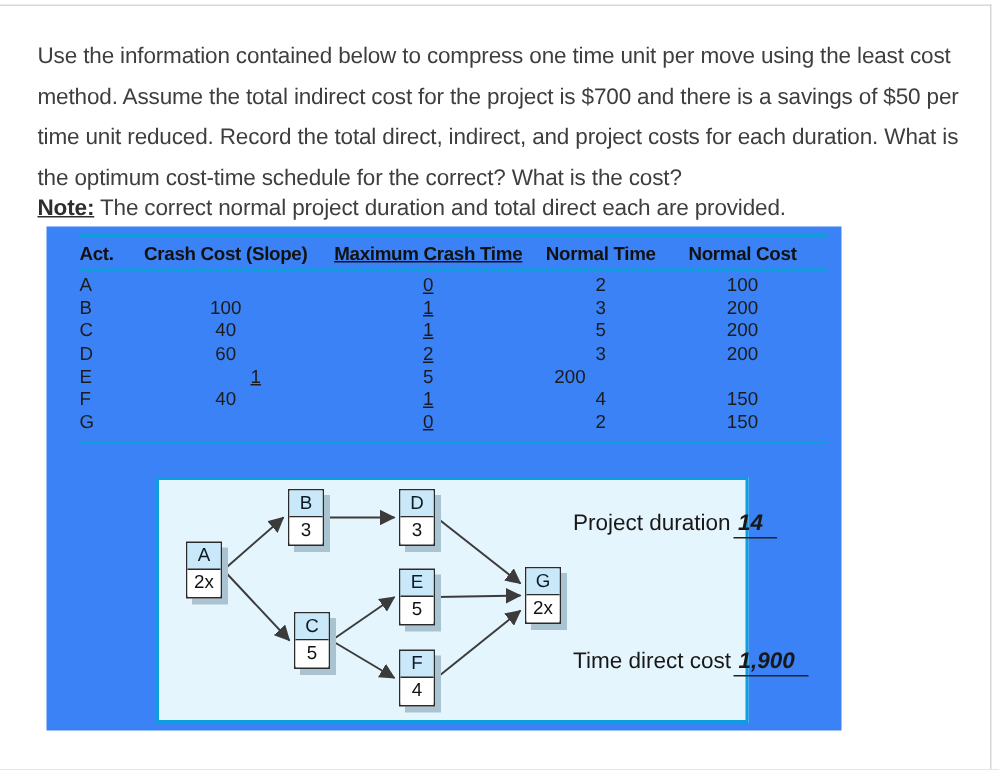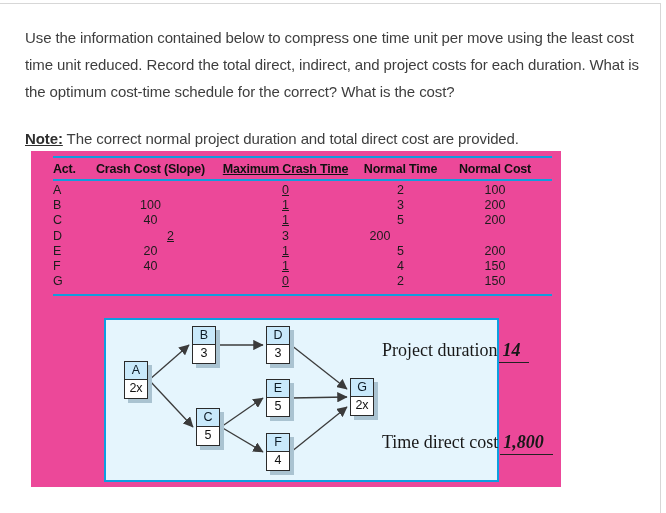--- a/index.html
+++ b/index.html
@@ -20,21 +20,21 @@
   }
   .instructions .line { white-space:nowrap; }
   .note-line {
     position:absolute; left:25px; top:130px; font-size:15px; color:#3e3e3e;
     letter-spacing:-0.1px; white-space:nowrap;
   }
   .note-line b { color:#2e2e2e;text-decoration:underline; }
   
   .panel {
     position:absolute; left:31px; top:151px; width:530px; height:336px;
-    background:#ec4899;
+    background:#3b82f6;
   }
   
   .crash-table { position:absolute; left:22px; top:0; width:499px; }
   .rule { position:absolute; left:0; width:499px; height:2px; background:#119ddd; }
   .rule.top { top:5px; }
   .rule.mid { top:28px; }
   .rule.bottom { top:143px; }
   .thead { position:absolute; top:7px; left:0; width:499px; height:21px; display:flex; align-items:center; }
   .trows { position:absolute; top:31px; left:0; width:499px; }
   .trow { display:flex; height:15.3px; align-items:center; }
@@ -59,39 +59,40 @@
   .node .nid {
     height:17.5px; background:#c9e9fb; border-bottom:1.5px solid #2a2a2a;
     display:flex; align-items:center; justify-content:center;
     font-size:12.5px; color:#0d1b26;
   }
   .node .nval {
     height:17.5px; background:#ffffff;
     display:flex; align-items:center; justify-content:center;
     font-size:12.5px; color:#111;
   }
-  .dg-label { position:absolute; font-size:18px; color:#181818; white-space:nowrap;font-family:Liberation Serif, serif; }
+  .dg-label { position:absolute; font-size:15px; color:#181818; white-space:nowrap; }
   .dg-label .blank {
     display:inline-block; font-style:italic; font-weight:600;
     border-bottom:1.6px solid #222; padding:0 9px 1px 3px; margin-left:2px;
   }
 </style>
 </head>
 <body>
 
 <div class="page">
   <div class="page-frame"></div>
 
   <div class="instructions">
       <div class="line">Use the information contained below to compress one time unit per move using the least cost</div>
+      <div class="line">method. Assume the total indirect cost for the project is $700 and there is a savings of $50 per</div>
       <div class="line">time unit reduced. Record the total direct, indirect, and project costs for each duration. What is</div>
       <div class="line">the optimum cost-time schedule for the correct? What is the cost?</div>
     </div>
 
-  <div class="note-line"><b>Note:</b><span> The correct normal project duration and total direct cost are provided.</span></div>
+  <div class="note-line"><b>Note:</b><span> The correct normal project duration and total direct each are provided.</span></div>
 
   <div class="panel">
 
     <div class="crash-table">
       <div class="rule top"></div>
       <div class="thead">
         <div class="cell c0">Act.</div>
         <div class="cell c1">Crash Cost (Slope)</div>
         <div class="cell c2">Maximum Crash Time</div>
         <div class="cell c3">Normal Time</div>
@@ -115,27 +116,27 @@
           </div>
           <div class="trow">
             <div class="cell c0">C</div>
             <div class="cell c1">40</div>
             <div class="cell c2">1</div>
             <div class="cell c3">5</div>
             <div class="cell c4">200</div>
           </div>
           <div class="trow">
             <div class="cell c0">D</div>
+            <div class="cell c1">60</div>
             <div class="cell c2">2</div>
             <div class="cell c3">3</div>
             <div class="cell c4">200</div>
           </div>
           <div class="trow">
             <div class="cell c0">E</div>
-            <div class="cell c1">20</div>
             <div class="cell c2">1</div>
             <div class="cell c3">5</div>
             <div class="cell c4">200</div>
           </div>
           <div class="trow">
             <div class="cell c0">F</div>
             <div class="cell c1">40</div>
             <div class="cell c2">1</div>
             <div class="cell c3">4</div>
             <div class="cell c4">150</div>
@@ -193,17 +194,17 @@
           <div class="node" style="left: 160px; top: 113px;">
             <div class="nid">F</div>
             <div class="nval">4</div>
           </div>
           <div class="node" style="left: 244px; top: 58px;">
             <div class="nid">G</div>
             <div class="nval">2x</div>
           </div>
         </div>
       <div class="dg-label" style="left:276px; top:20px;"><span>Project duration</span><span class="blank">14</span></div>
-      <div class="dg-label" style="left:276px; top:112px;"><span>Time direct cost</span><span class="blank">1,800</span></div>
+      <div class="dg-label" style="left:276px; top:112px;"><span>Time direct cost</span><span class="blank">1,900</span></div>
     </div>
 
   </div>
 </div>
 
 </body></html>

